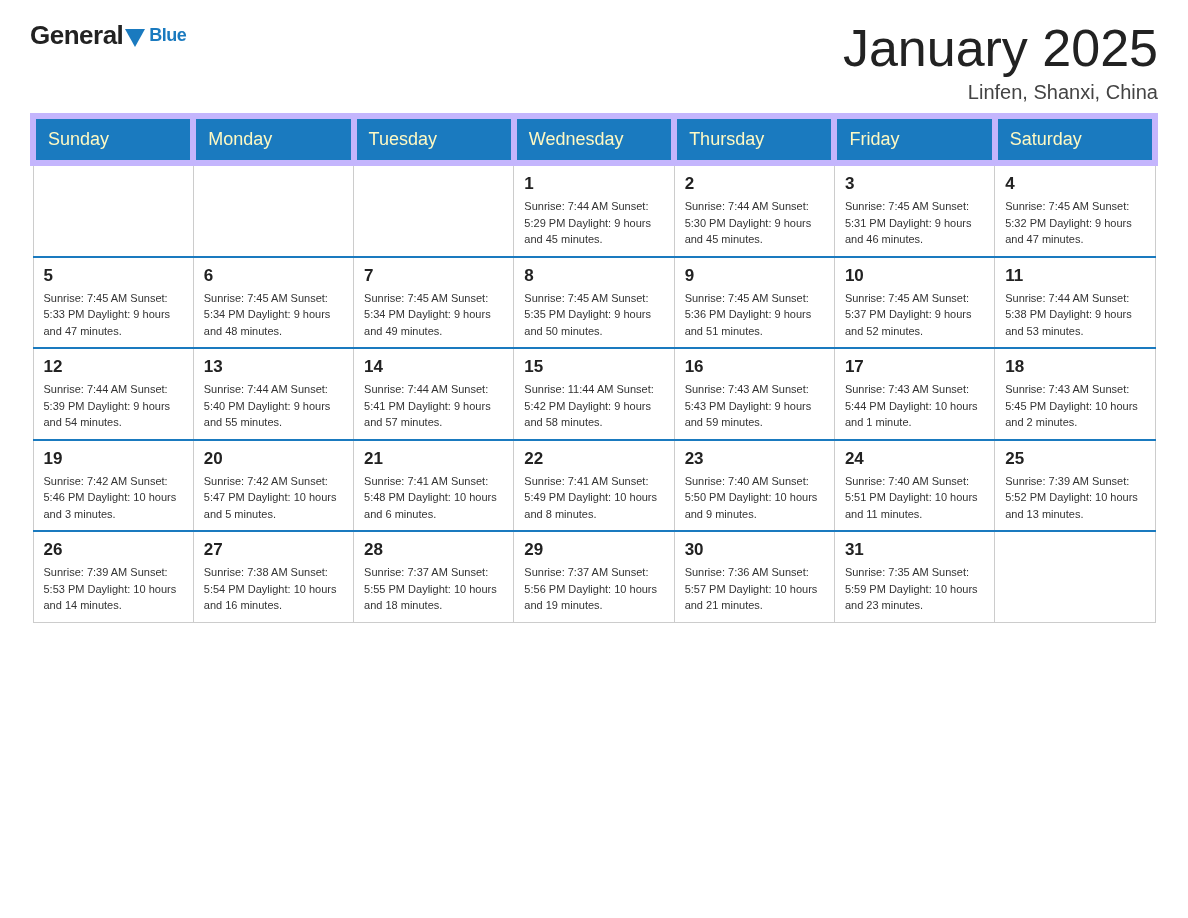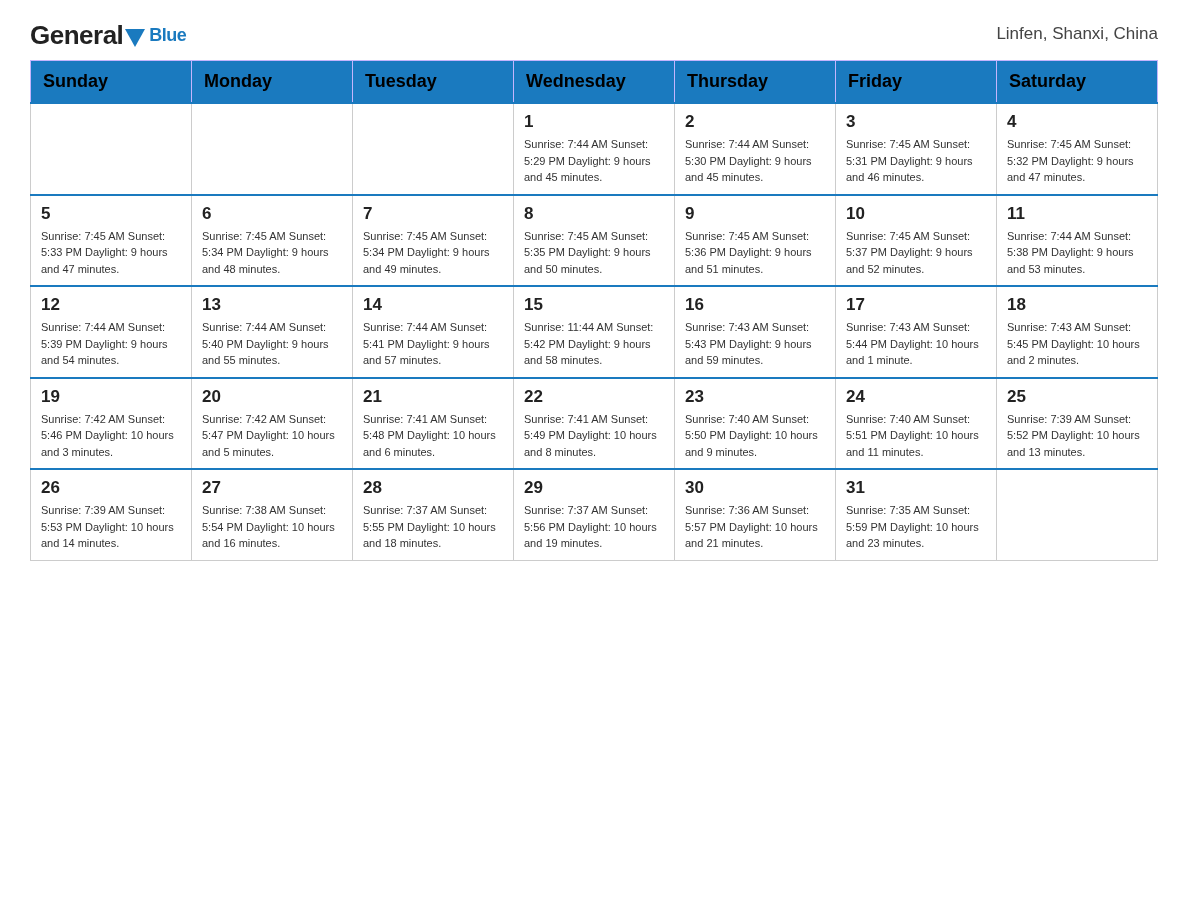--- a/index.html
+++ b/index.html
@@ -48,37 +48,37 @@
     .title-area {
       text-align: right;
     }
     .calendar-title {
       font-size: 52px;
       font-weight: normal;
       color: #222;
       line-height: 1.1;
     }
     .calendar-subtitle {
-      font-size: 17px;
+      font-size: 20px;
       color: #444;
       margin-top: 4px;
     }
     .calendar {
       width: 100%;
       border-collapse: collapse;
       border: 1px solid #bbb;
     }
     .calendar th {
       background: #1a7abf;
-      color: #000000;
+      color: #fef9c3;
       font-size: 18px;
-      font-weight: bold;
+      font-weight: normal;
       padding: 10px 12px;
       text-align: left;
-      border: 1px solid #c4b5fd;
+      border: 6px solid #c4b5fd;
     }
     .calendar td {
       vertical-align: top;
       padding: 8px 10px;
       border: 1px solid #ccc;
       width: 14.28%;
       min-height: 100px;
       font-size: 13px;
       color: #333;
     }
@@ -106,20 +106,21 @@
 
 <div class="header">
   <div class="logo">
     <div class="logo-top">
       <span class="logo-general">General</span>
       <div class="logo-triangle"></div>
       <span class="logo-blue">Blue</span>
     </div>
   </div>
   <div class="title-area">
+    <div class="calendar-title">January 2025</div>
     <div class="calendar-subtitle">Linfen, Shanxi, China</div>
   </div>
 </div>
 
 <table class="calendar">
   <thead>
     <tr>
     <th>Sunday</th>
         <th>Monday</th>
         <th>Tuesday</th>

